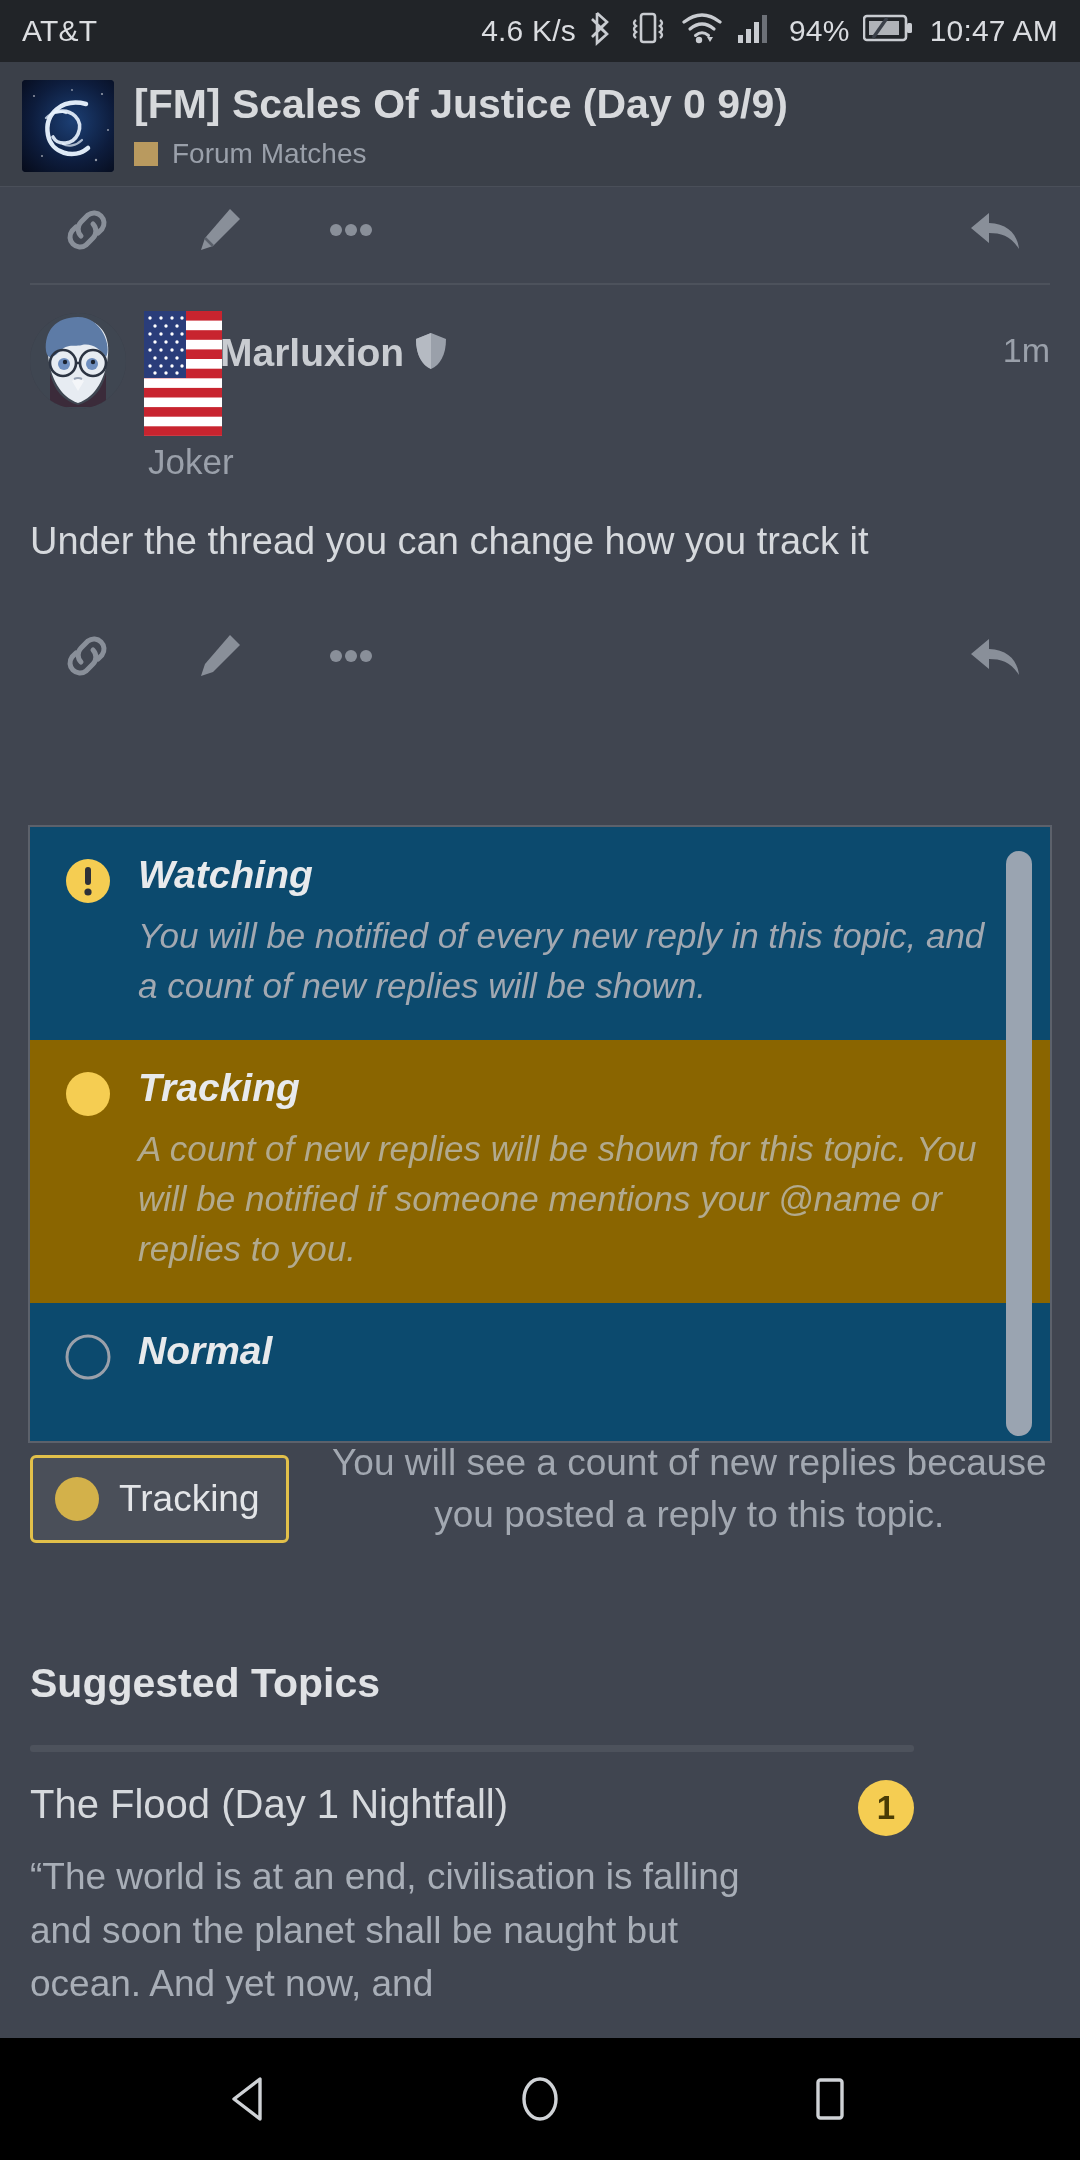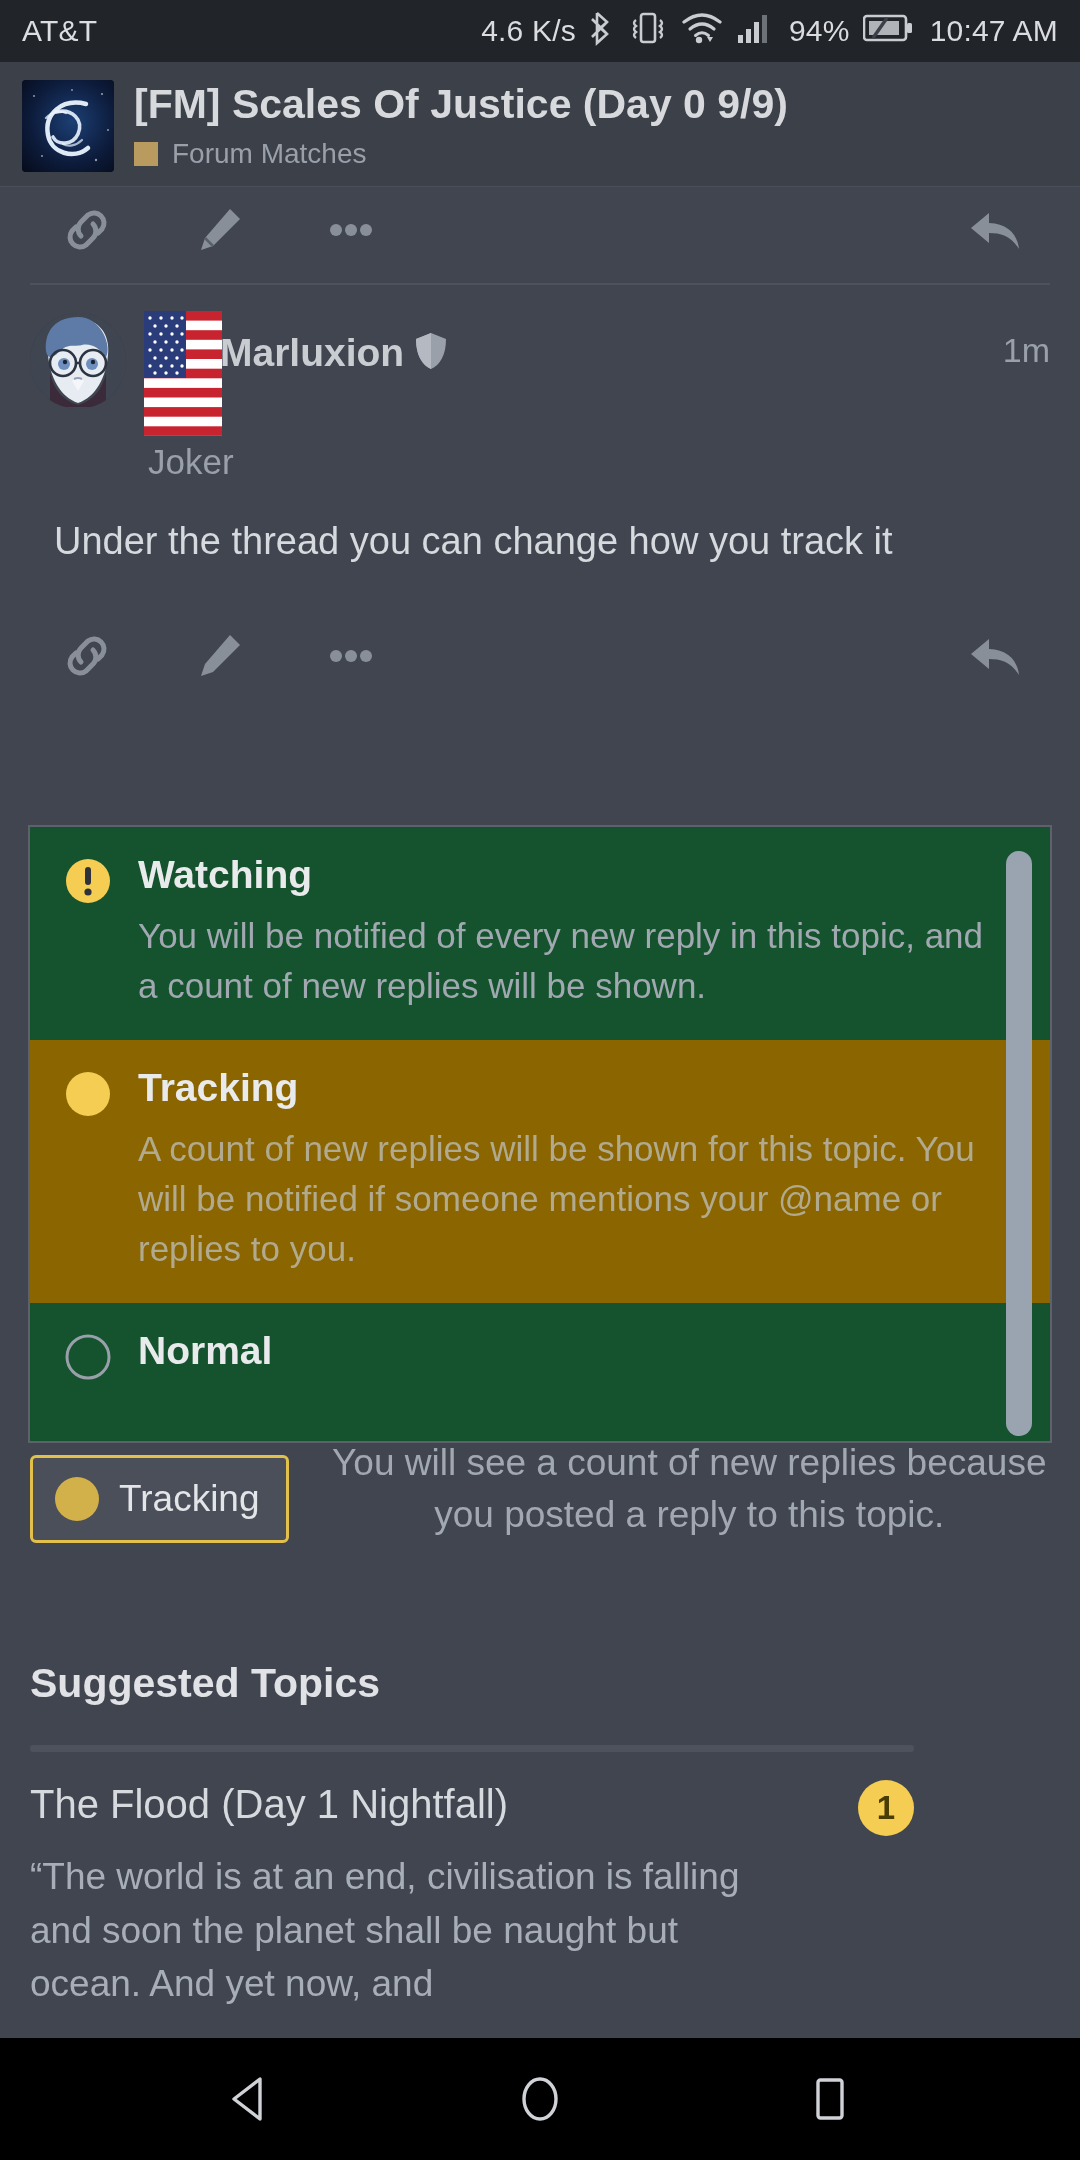--- a/index.html
+++ b/index.html
@@ -69,21 +69,21 @@
   .shield-ico{ display:block; }
   .time-ago{ margin-left:auto; font-size:34px; color:#9aa0aa; padding-top:22px; }
   #poster-title{ font-size:35px; color:#9aa0aa; margin-top:6px; padding-left:4px;}
   #post-body{
     font-size:38px; color:#d6d9dd; padding:34px 0 0 0; line-height:1.35;
   }
 
   
   #subscribe-dropdown{
     position:absolute; left:28px; top:825px; width:1024px; height:618px;
-    background:#14532d; border:2px solid #5c616b; overflow:hidden; z-index:30;
+    background:#0c4a6e; border:2px solid #5c616b; overflow:hidden; z-index:30;font-style:italic;
   }
   .dd-option{ position:relative; padding:26px 40px 30px 34px; display:block; }
   .dd-option.selected{ background:#8a6500; }
   .dd-head{ display:flex; align-items:flex-start; gap:26px; }
   .dd-bullet{ flex:0 0 48px; width:48px;height:48px; margin-top:4px;}
   .dd-title{ font-size:39px; font-weight:bold; color:#e8eaec; }
   .dd-desc{
     font-size:35px; color:#a2a8b1; line-height:1.42; margin-top:6px;
     padding-left:74px;
   }
@@ -338,21 +338,21 @@
             <path d="M17 2 L32 8 C32 24 26 34 17 38 C8 34 2 24 2 8 Z" fill="#9aa0aa"></path>
             <path d="M17 2 L17 38 C8 34 2 24 2 8 Z" fill="#b5bac2"></path>
           </svg>
         </span>
       </span>
       <span class="time-ago">1m</span>
     </div>
     <div id="poster-title">Joker</div>
   </div>
 </div>
-<div id="post-body" style="padding-left:30px;padding-right:44px;margin-left:24px;">Under the thread you can change how you track it</div>
+<div id="post-body" style="padding-left:30px;padding-right:44px;">Under the thread you can change how you track it</div>
 
 <div class="action-bar" style="margin-top:46px;">
   <span class="act-ico">
     <svg width="54" height="54" viewBox="0 0 54 54">
         <g fill="none" stroke="#b7bdc7" stroke-width="5" stroke-linecap="round">
       <path d="M21 33 a10 10 0 0 1 0 -14 l7 -7 a10 10 0 0 1 14 14 l-4 4"></path>
       <path d="M33 21 a10 10 0 0 1 0 14 l-7 7 a10 10 0 0 1 -14 -14 l4 -4"></path>
     </g>
       </svg>
   </span>

